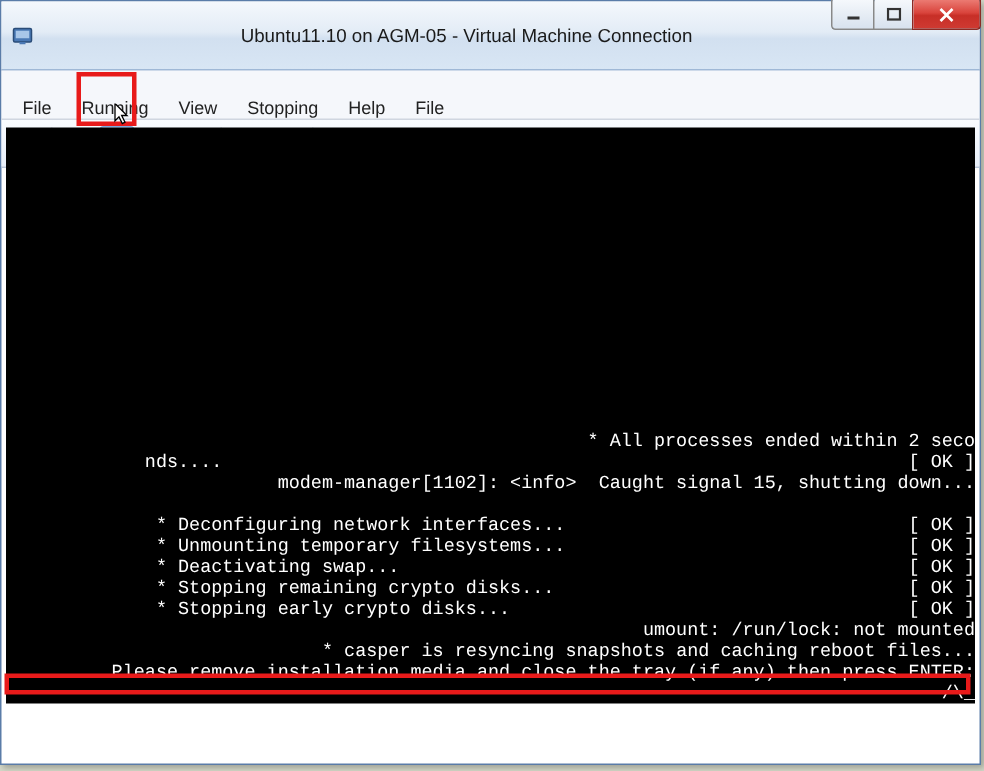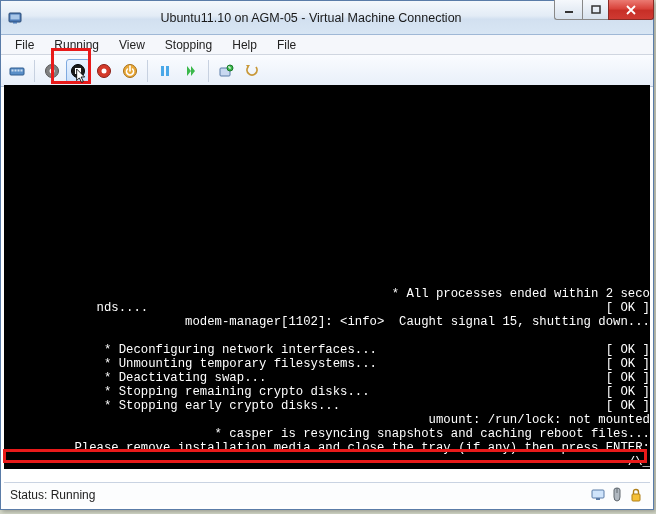--- a/index.html
+++ b/index.html
@@ -12,21 +12,21 @@
     position: relative;
   }
   .window {
     position: absolute;
     top: 0; left: 0; right: 2px; bottom: 4px;
     background: #fff;
     border: 1px solid #5a7ca8;
     box-shadow: 2px 2px 4px rgba(0,0,0,.25);
   }
   .titlebar {
-    height: 34px;
+    height: 46px;
     background: linear-gradient(to bottom, #f4f8fc 0%, #e3ecf6 45%, #d2e0f0 55%, #d8e6f4 100%);
     border-bottom: 1px solid #9fb8d6;
     display: flex;
     align-items: center;
     position: relative;
   }
   .titlebar-icon {
     width: 16px; height: 16px;
     margin: 0 6px;
     display: inline-flex;
@@ -64,22 +64,22 @@
     border-radius: 0 0 3px 0;
     background: linear-gradient(to bottom, #eb7a72 0%, #d9443c 45%, #c72f27 55%, #cf3a32 100%);
     color: #fff;
     border-color: #8a2a24;
   }
   .menubar {
     height: 20px;
     background: #f5f7fb;
     border-bottom: 1px solid #d0d6e0;
     display: flex;
-    align-items: flex-end;
-    padding: 0 4px;
+    align-items: flex-start;
+    padding: 16px 4px;
     font-size: 12px;
     color: #222;
   }
   .menu-item {
     padding: 2px 10px;
   }
   .toolbar {
     height: 32px;
     background: linear-gradient(to bottom, #fafcff, #e8eff9);
     border-bottom: 1px solid #b9c6d9;
@@ -272,44 +272,20 @@
  * Unmounting temporary filesystems...                               [ OK ]
  * Deactivating swap...                                              [ OK ]
  * Stopping remaining crypto disks...                                [ OK ]
  * Stopping early crypto disks...                                    [ OK ]
 umount: /run/lock: not mounted
  * casper is resyncing snapshots and caching reboot files...
 Please remove installation media and close the tray (if any) then press ENTER:
     /\_</div>
   </div>
 
-  <div class="statusbar">
-    <span>Status: Running</span>
-    <span class="spacer"></span>
-    <span class="status-icons">
-      <span class="status-icon">
-        <svg width="16" height="16" viewBox="0 0 16 16">
-            <rect x="2" y="3" width="12" height="8" rx="1" fill="#cfe4fb" stroke="#5a7ca8"></rect>
-            <rect x="6" y="11" width="4" height="2" fill="#5a7ca8"></rect>
-          </svg>
-      </span>
-      <span class="status-icon">
-        <svg width="16" height="16" viewBox="0 0 16 16">
-            <path d="M5 3 Q5 1 8 1 Q11 1 11 3 L11 10 Q11 14 8 14 Q5 14 5 10 Z" fill="#b0b8c0" stroke="#60686f"></path>
-            <line x1="8" y1="1" x2="8" y2="6" stroke="#60686f"></line>
-          </svg>
-      </span>
-      <span class="status-icon">
-        <svg width="16" height="16" viewBox="0 0 16 16">
-            <rect x="4" y="7" width="8" height="7" rx="1" fill="#f5c038" stroke="#b08018"></rect>
-            <path d="M5.5 7 L5.5 5 Q5.5 2.5 8 2.5 Q10.5 2.5 10.5 5 L10.5 7" fill="none" stroke="#b08018" stroke-width="1.4"></path>
-          </svg>
-      </span>
-    </span>
-  </div>
 
 </div>
 
 <div class="highlight-box hb1"></div>
 <div class="highlight-box hb2"></div>
 <svg class="cursor-arrow" viewBox="0 0 12 18">
   <path d="M0 0 L0 13 L3 10 L5.5 15 L7.5 14 L5 9 L9 9 Z" fill="#fff" stroke="#000" stroke-width="1"></path>
 </svg>
 
 </body></html>

